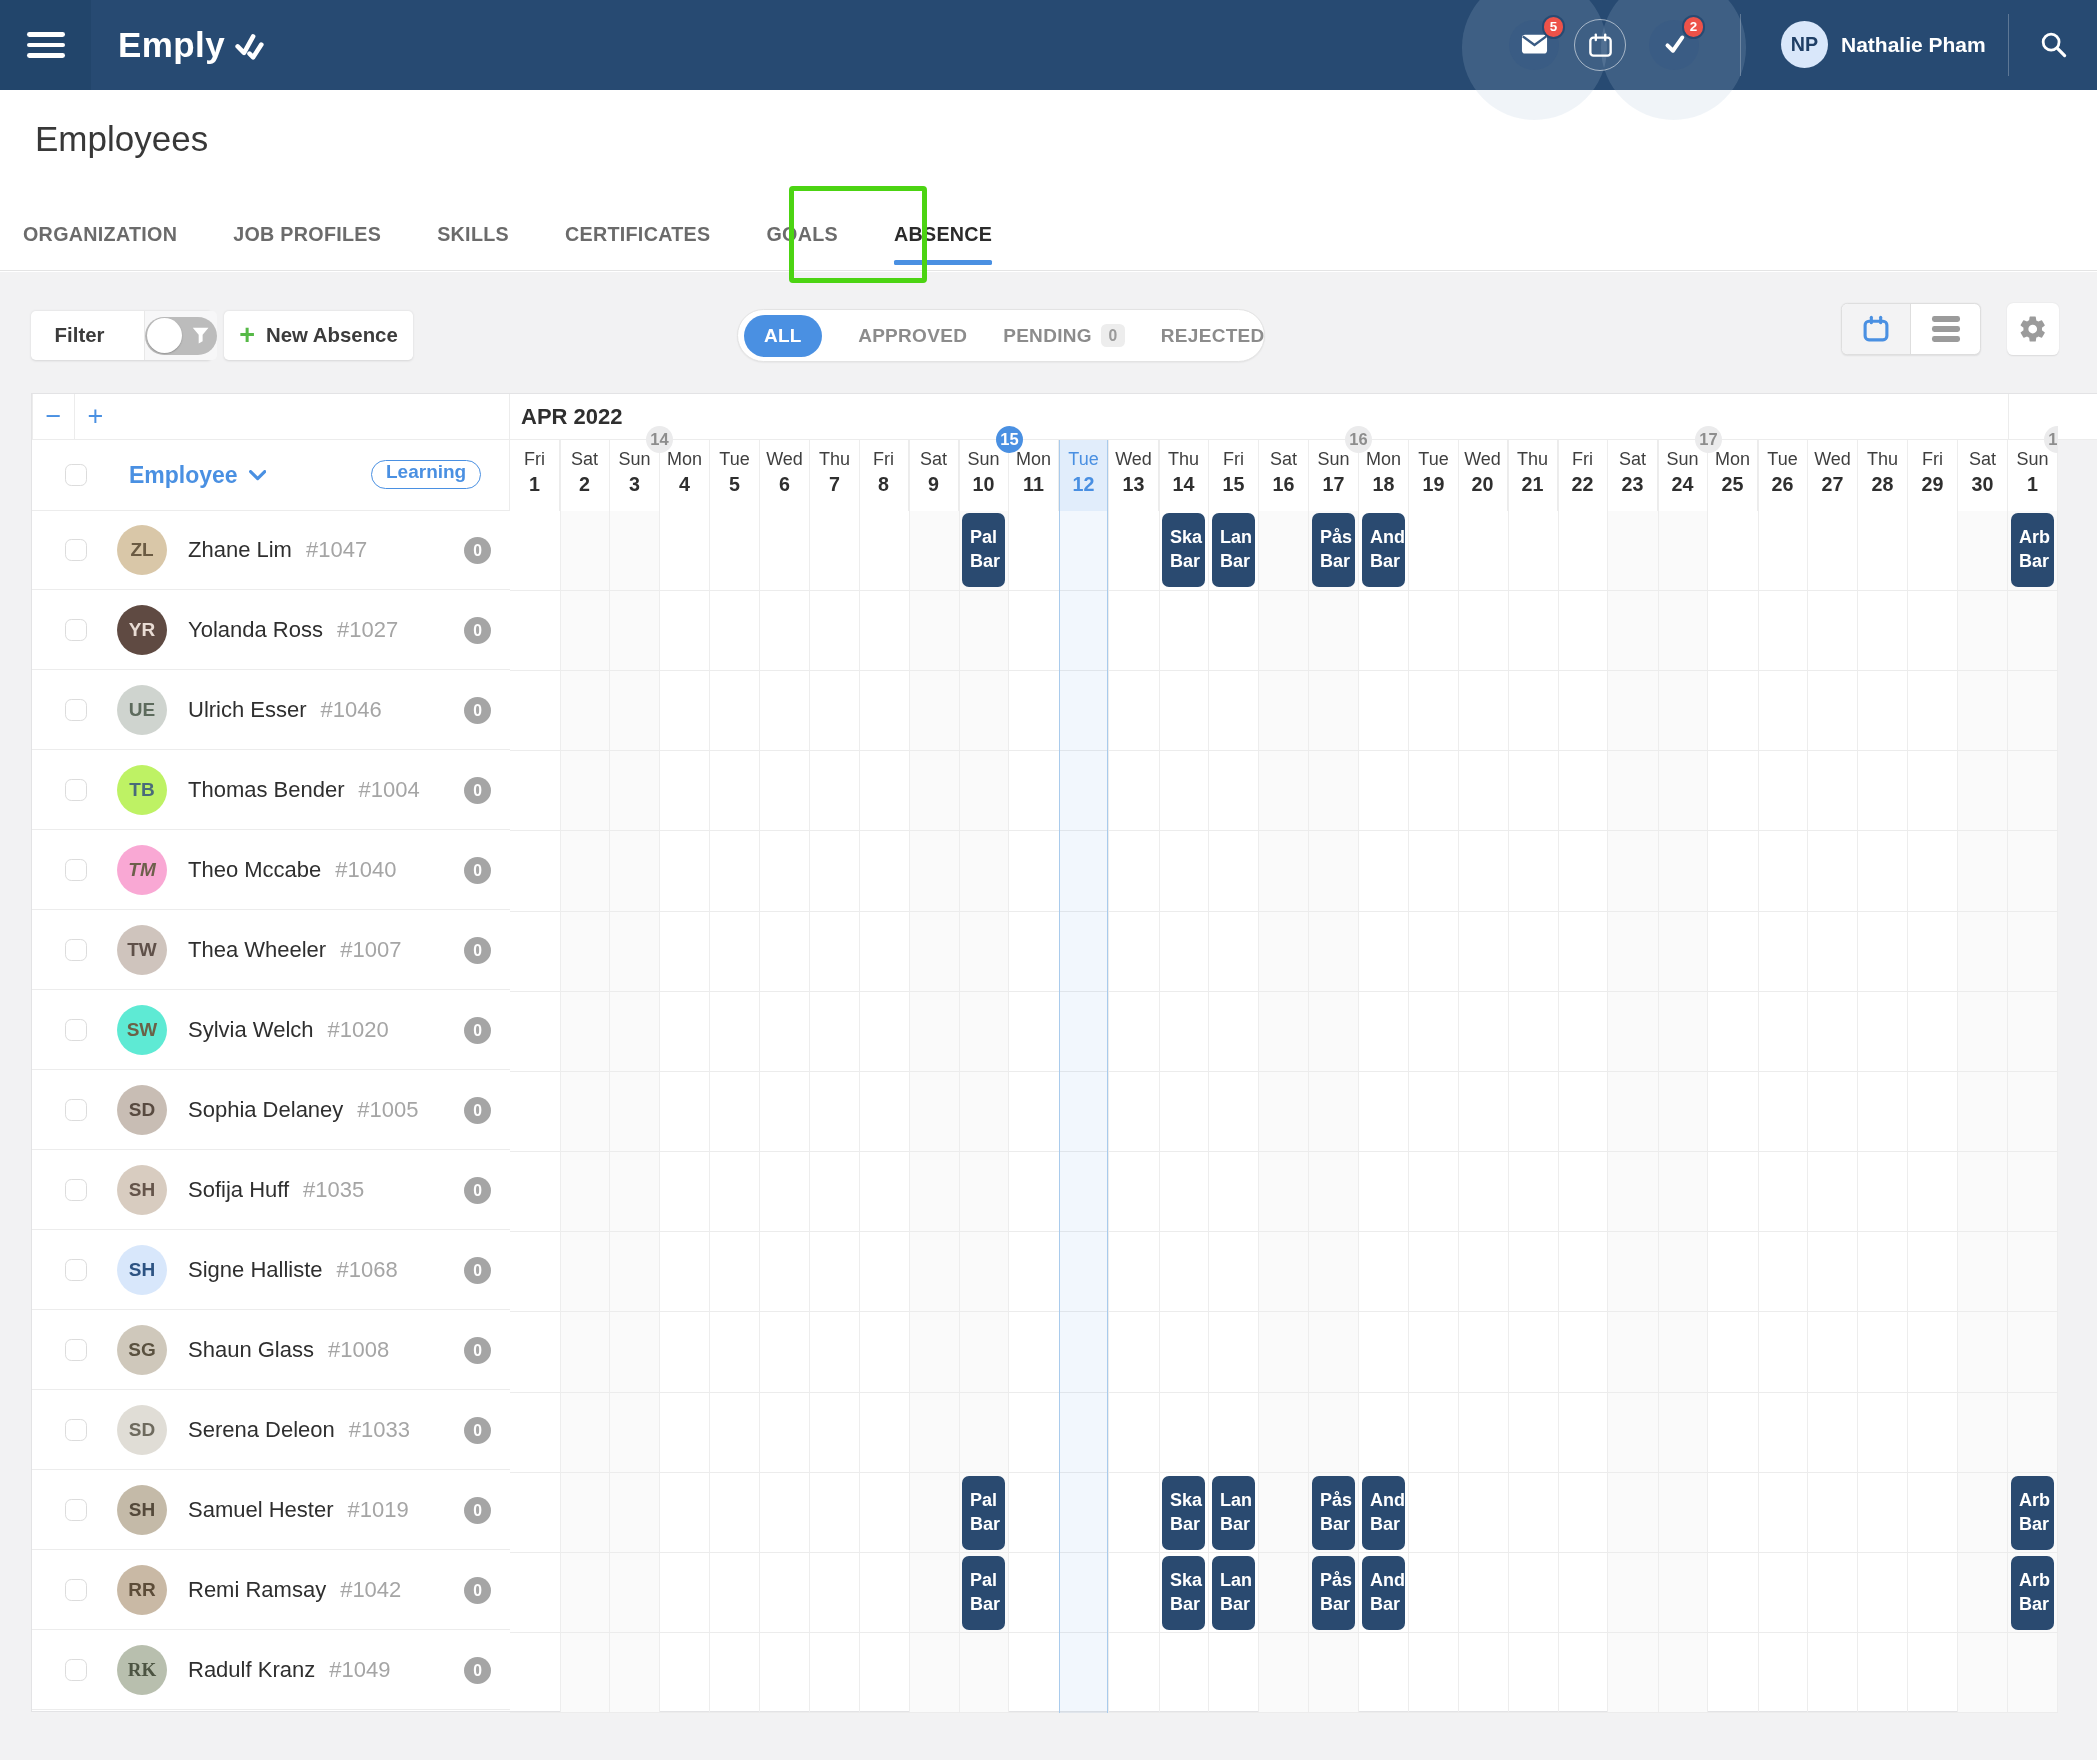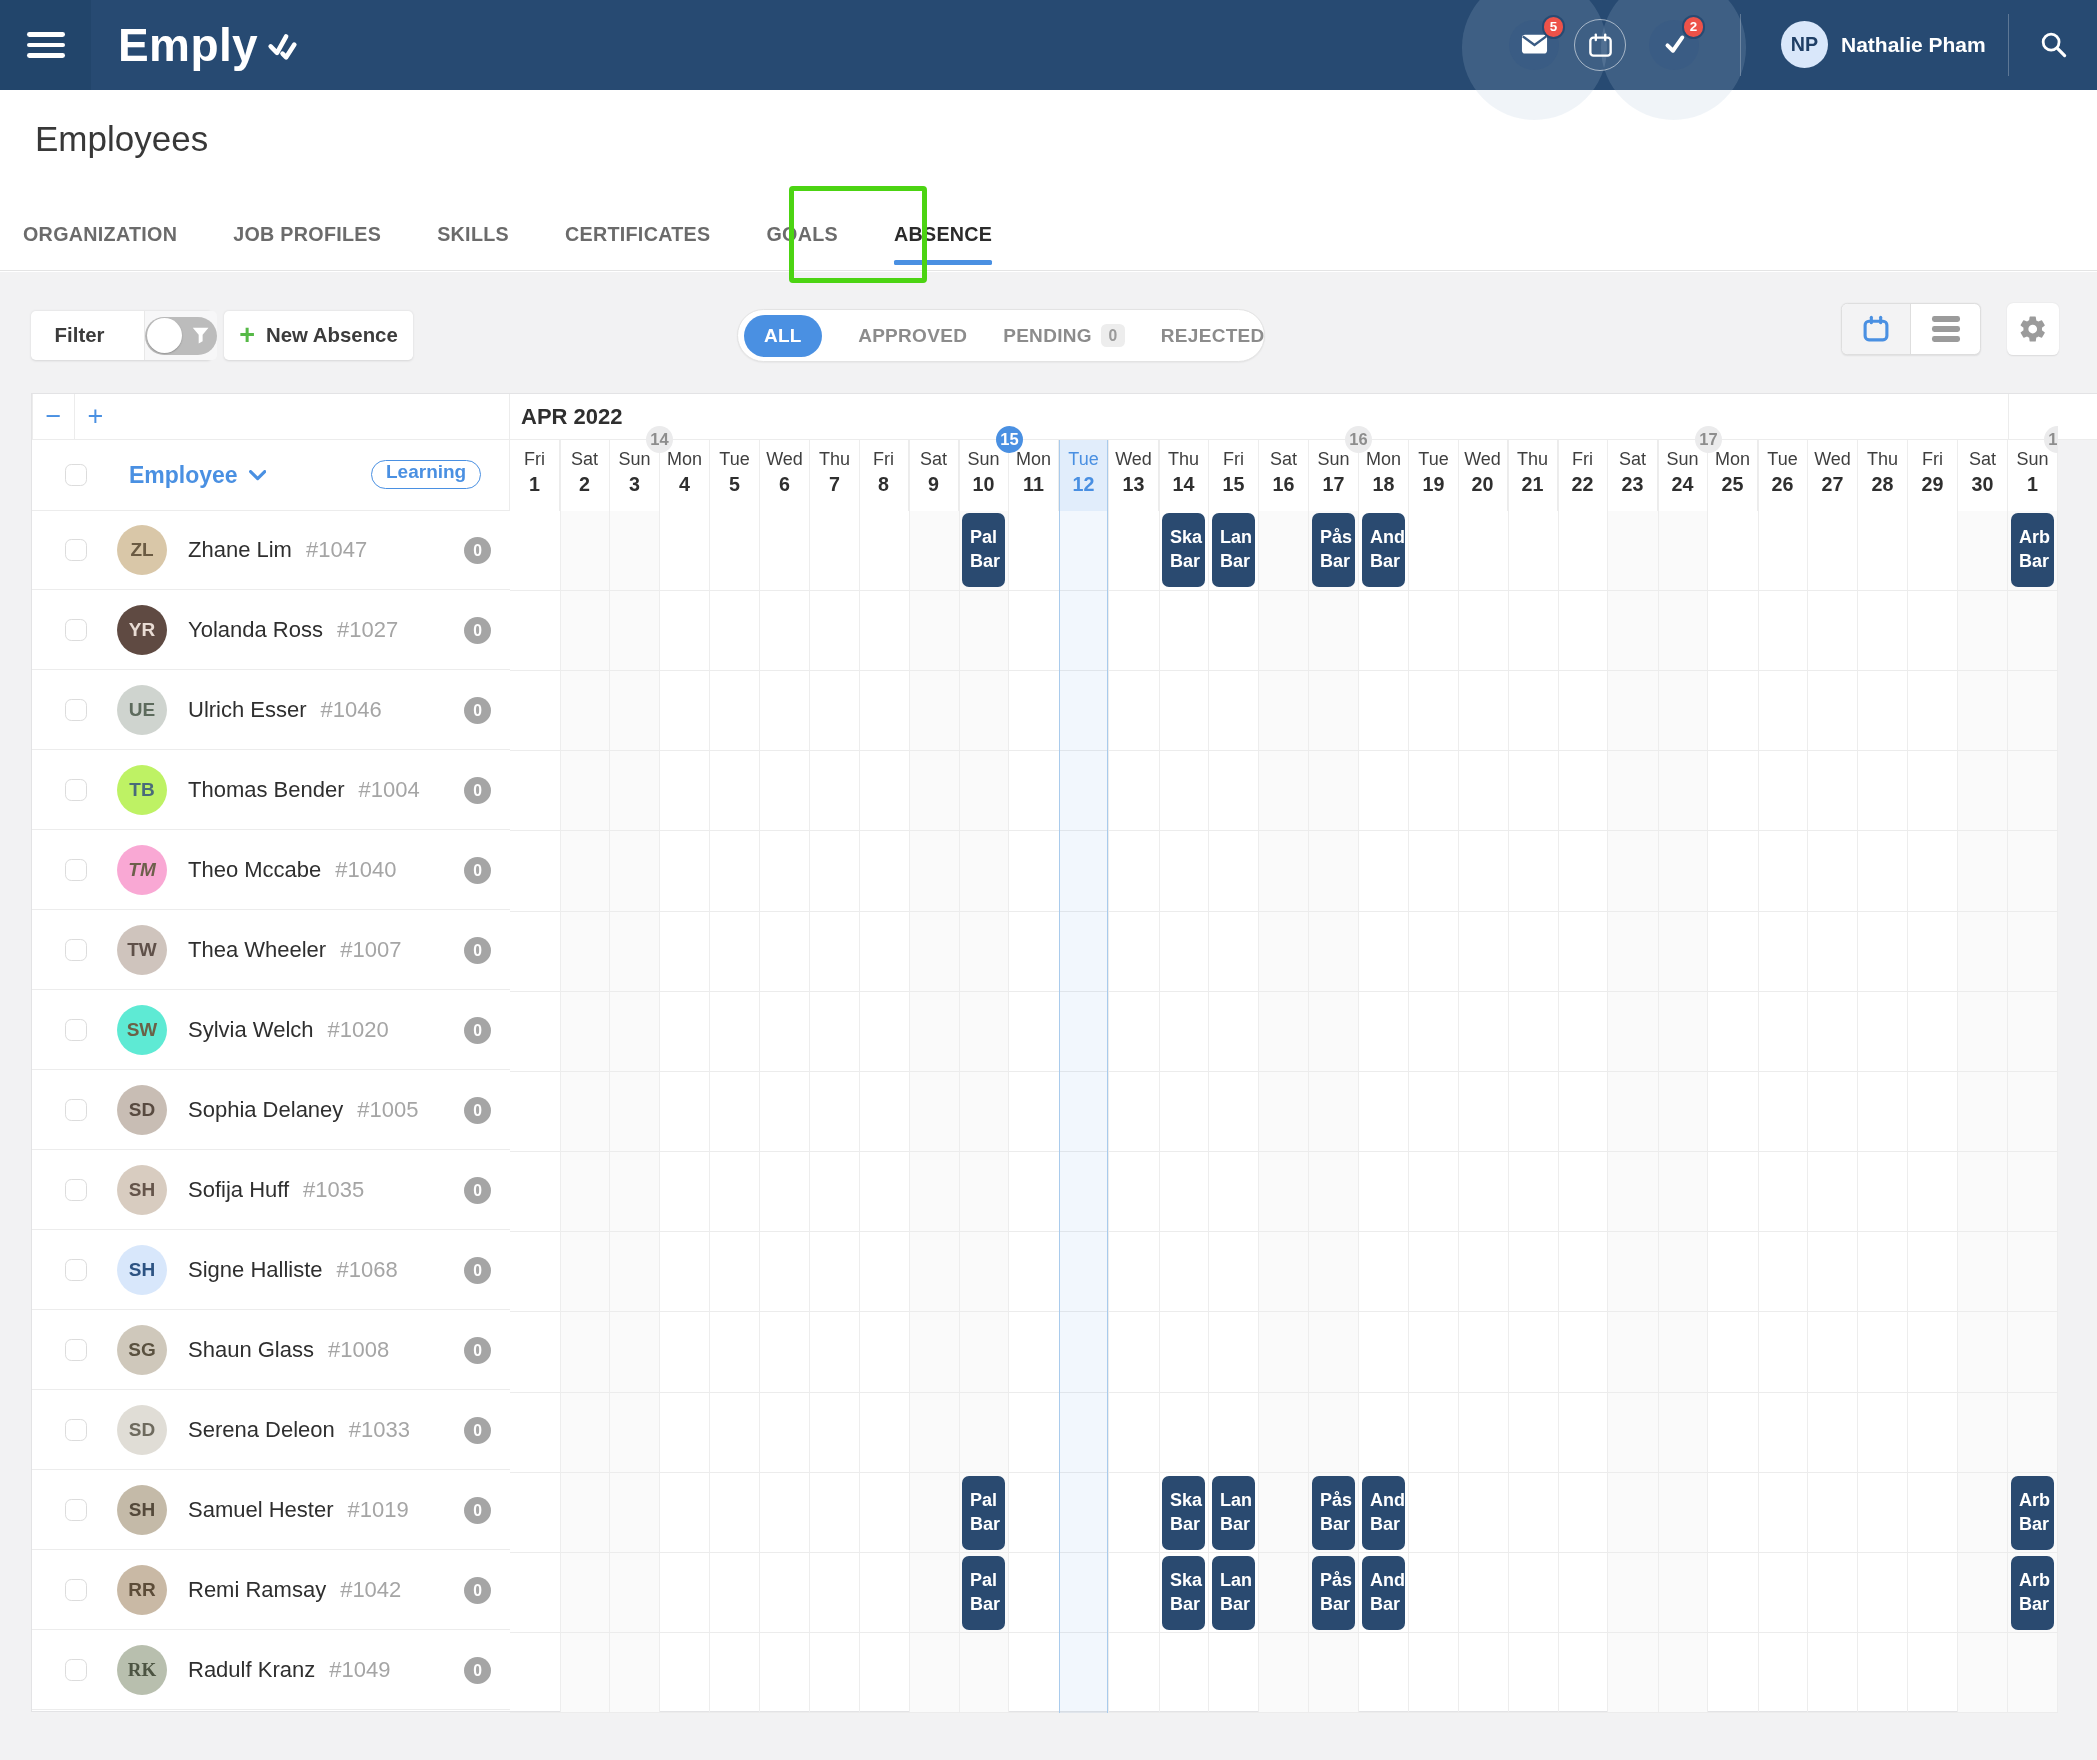--- a/index.html
+++ b/index.html
@@ -7,21 +7,21 @@
   body { position:relative; overflow:hidden; background:#fff;
          font-family:"Liberation Sans", sans-serif; color:#3a3a3a; }
 
   
   .navbar { position:absolute; left:0; top:0; width:2097px; height:90px; background:#274a72; }
   .nav-burger-box { position:absolute; left:0; top:0; width:91px; height:90px; background:#22456b;
                     display:flex; align-items:center; justify-content:center; cursor:pointer; }
   .burger { width:38px; }
   .burger div { height:4.7px; background:#fff; border-radius:2.4px; margin:5.5px 0; }
   .logo-wrap { position:absolute; left:118px; top:0; height:90px; display:flex; align-items:center; gap:9.4px; }
-  .logo-text { color:#fff; font-size:46px; font-weight:bold; letter-spacing:0.4px; }
+  .logo-text { color:#fff; font-size:35px; font-weight:bold; letter-spacing:0.4px; }
   .halo { position:absolute; width:145px; height:145px; border-radius:50%;
           background:rgba(173,192,214,0.18); pointer-events:none; }
   .nav-icon-circle { position:absolute; top:19.7px; width:50px; height:50px; border-radius:50%;
                      background:#3a5c84; display:flex; align-items:center; justify-content:center; cursor:pointer; }
   .nav-icon-ring { position:absolute; top:19px; width:52px; height:52px; border-radius:50%;
                    border:1.6px solid rgba(255,255,255,0.55); display:flex; align-items:center; justify-content:center; cursor:pointer; }
   .nav-badge { position:absolute; top:-4.7px; right:-6.3px; min-width:23.6px; height:23.6px; border-radius:11.8px;
                background:#ed5249; border:2.4px solid #274a72; color:#fff; font-size:13.4px; font-weight:bold;
                display:flex; align-items:center; justify-content:center; padding:0 3.1px; }
   .nav-divider { position:absolute; top:14px; width:0.8px; height:62px; background:rgba(255,255,255,0.25); }

